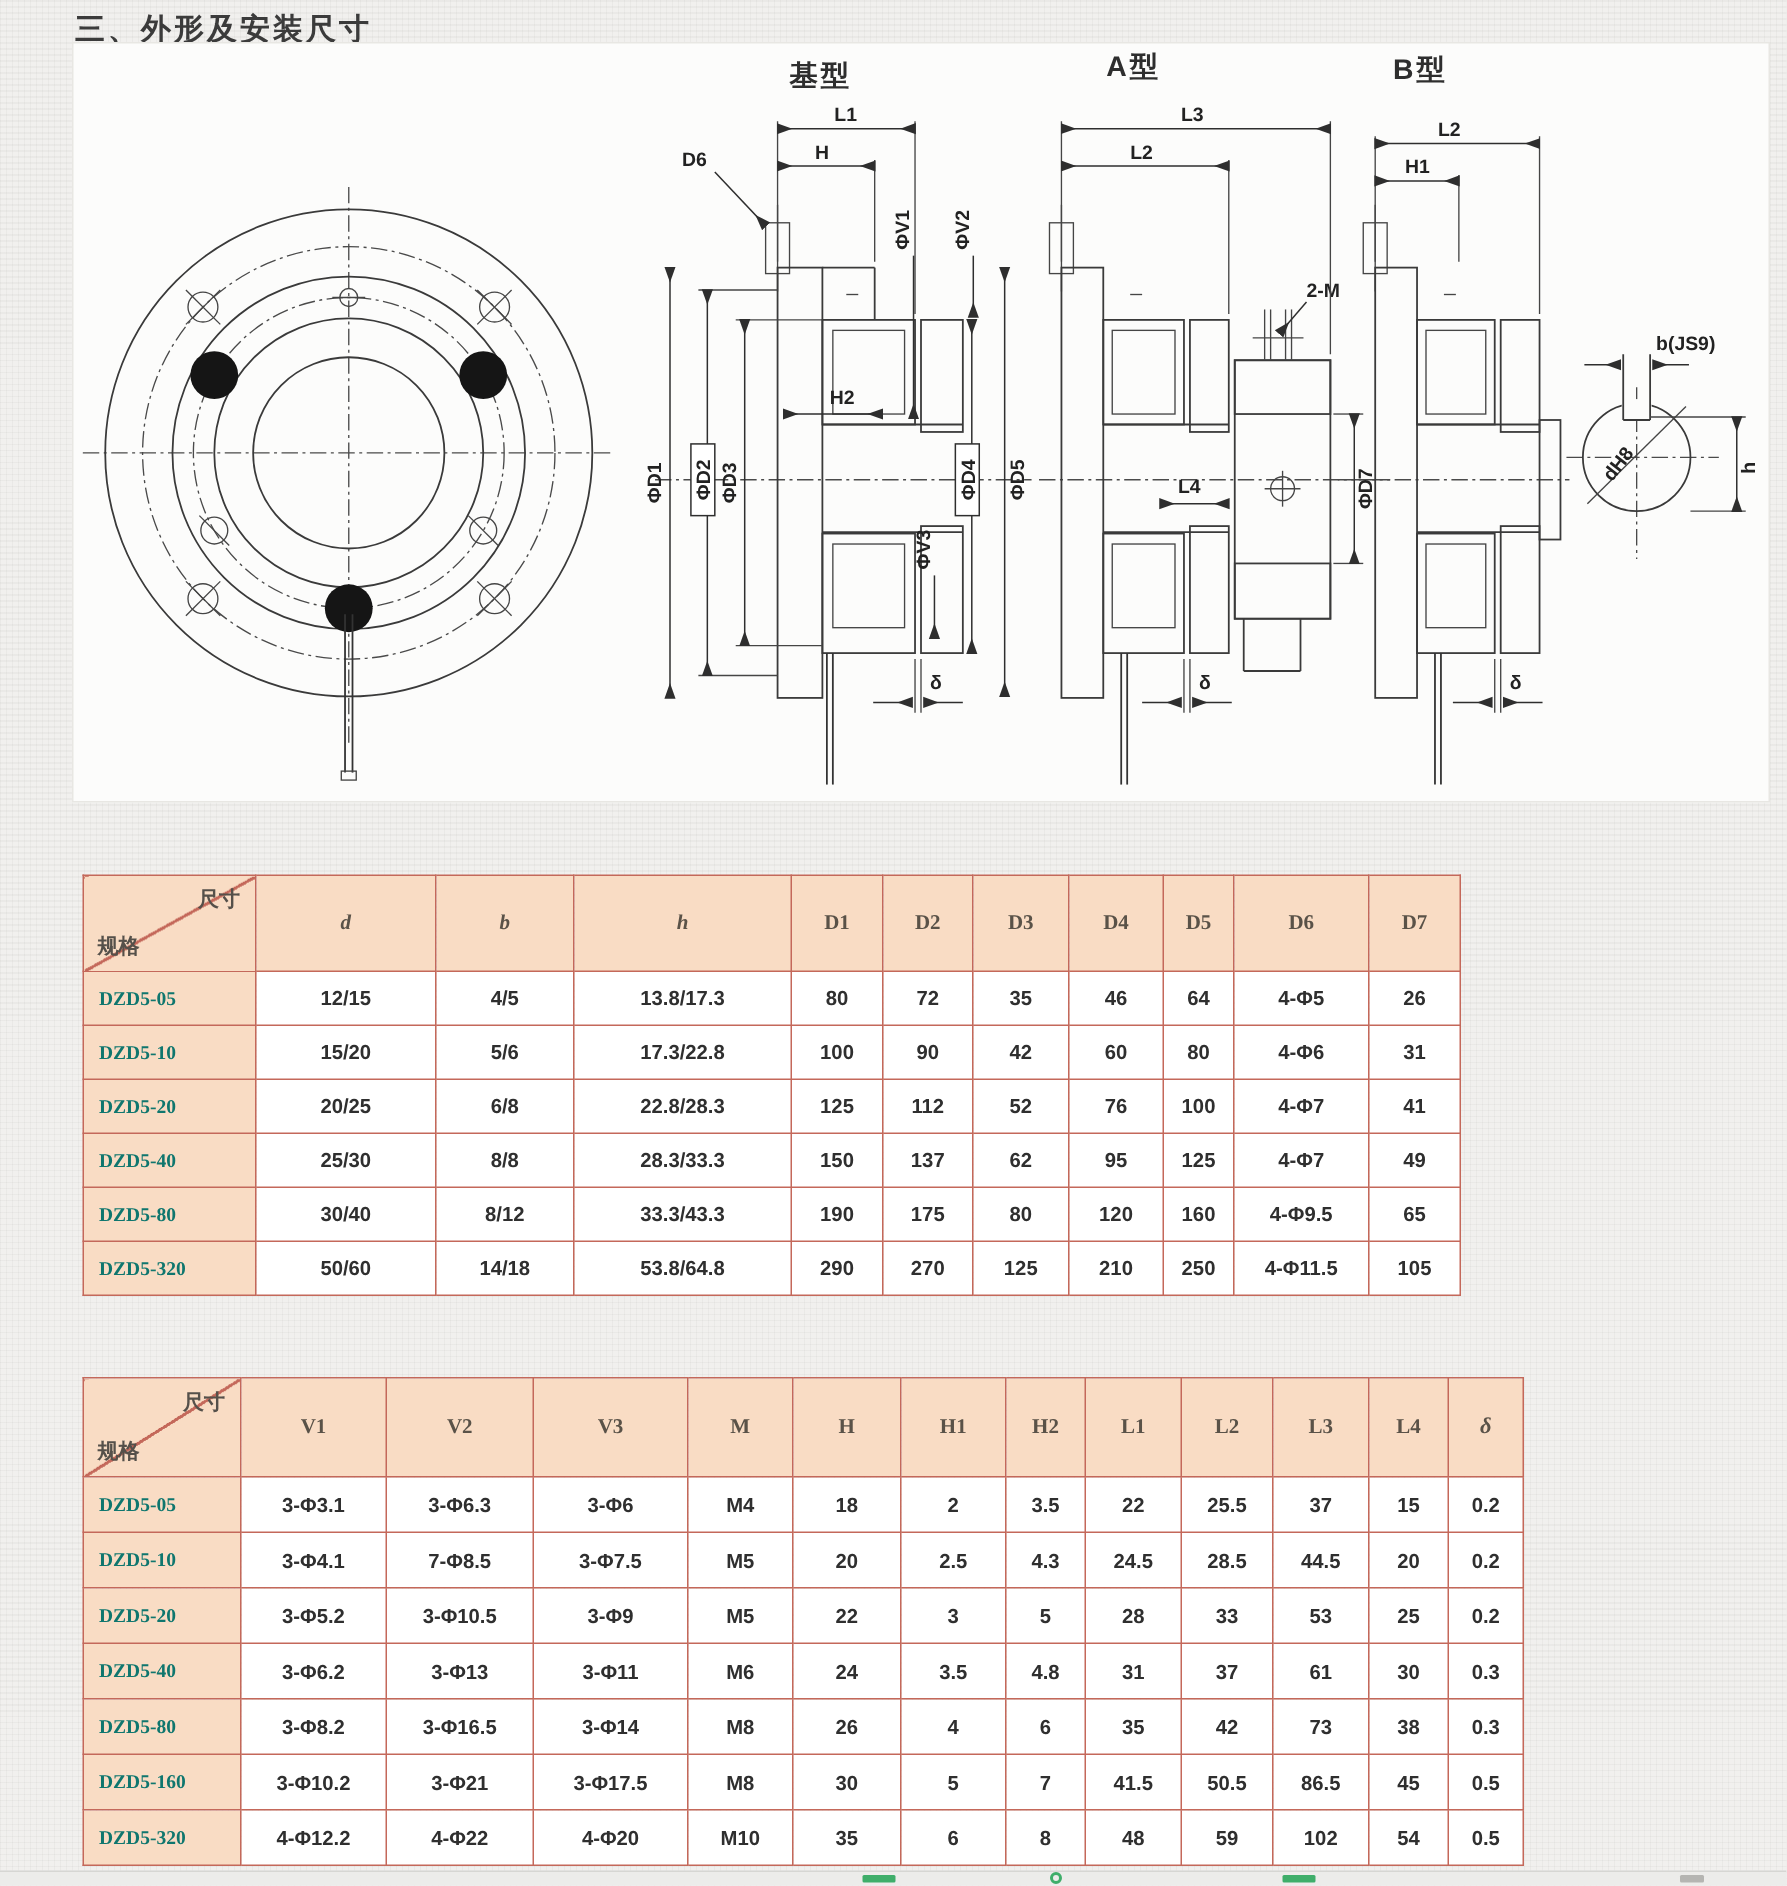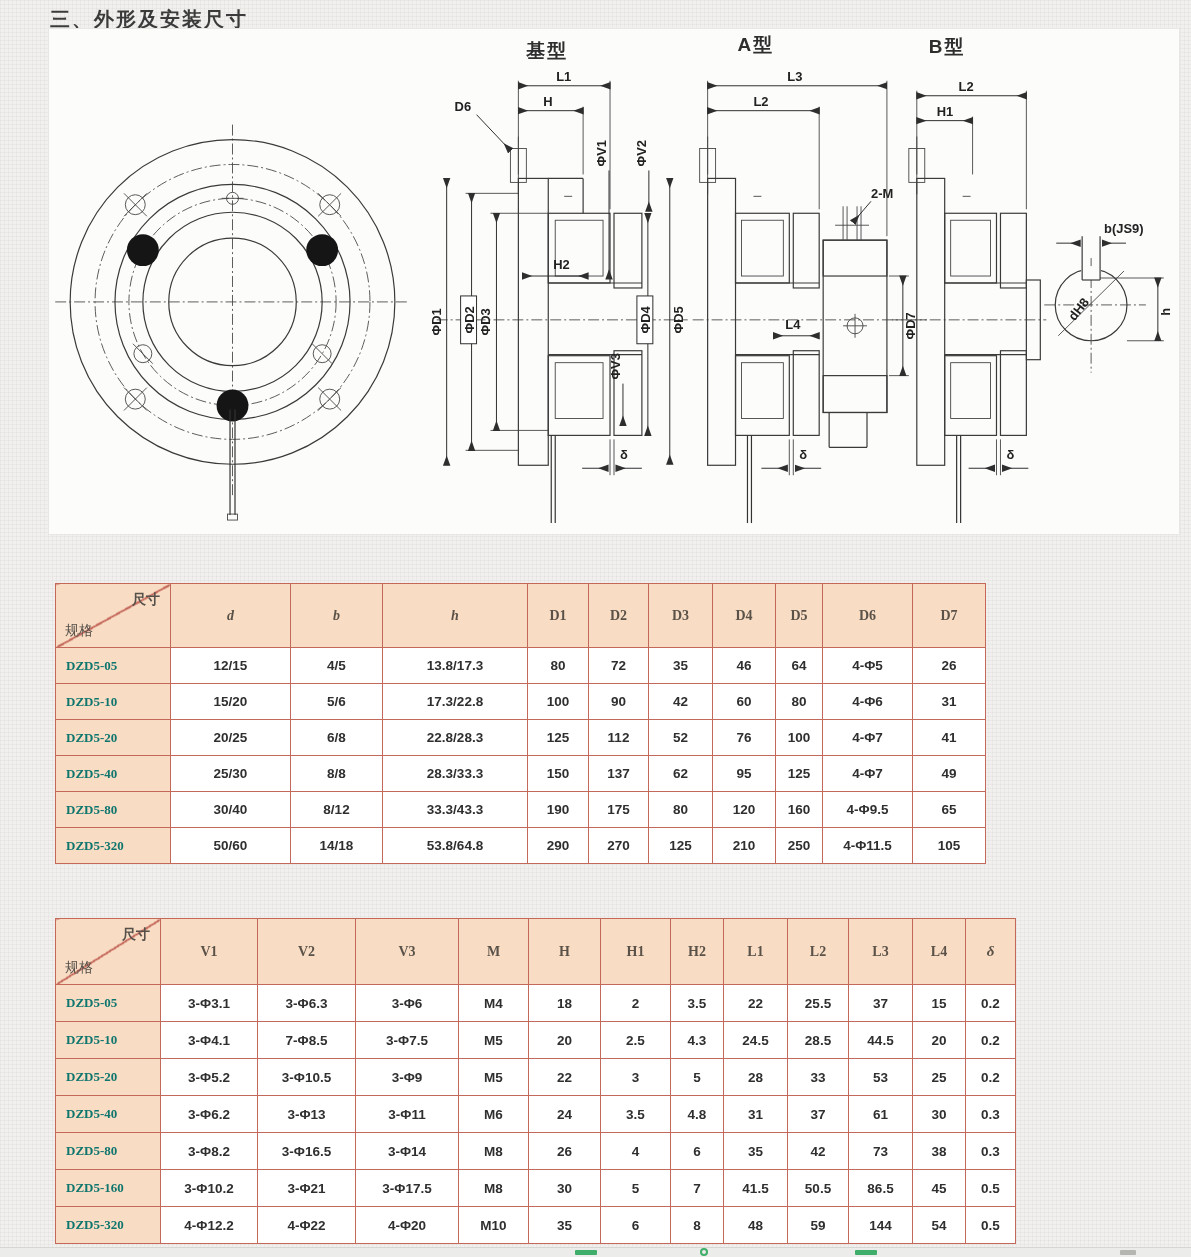--- a/index.html
+++ b/index.html
@@ -57,33 +57,33 @@
   }
   #t1 td,#t1 tbody th{height:36px;} #t2 td,#t2 tbody th{height:37px;}
   th.corner{position:relative; padding:0;
     background:
       linear-gradient(to bottom right,
         transparent calc(50% - 1px), var(--table-border) calc(50% - 1px),
         var(--table-border) calc(50% + 1px), transparent calc(50% + 1px)),
       var(--header-bg);
   }
   th.corner .c-top{position:absolute; top:7px; right:10px; font-family:"Liberation Sans",sans-serif; font-size:14px; font-weight:600; color:#55504a;}
-  th.corner .c-bot{position:absolute; bottom:7px; left:9px; font-family:"Liberation Sans",sans-serif; font-size:14px; font-weight:400; color:#55504a;}
+  th.corner .c-bot{position:absolute; bottom:7px; left:9px; font-family:"Liberation Sans",sans-serif; font-size:14px; font-weight:700; color:#55504a;}
 
   #t1 thead th:nth-child(1){width:115px}
   #t1 thead th:nth-child(2){width:120px}
   #t1 thead th:nth-child(3){width:92px}
   #t1 thead th:nth-child(4){width:145px}
   #t1 thead th:nth-child(5){width:61px}
   #t1 thead th:nth-child(6){width:60px}
   #t1 thead th:nth-child(7){width:64px}
   #t1 thead th:nth-child(8){width:63px}
   #t1 thead th:nth-child(9){width:47px}
   #t1 thead th:nth-child(10){width:90px}
-  #t1 thead th:nth-child(11){width:73px}
+  #t1 thead th:nth-child(11){width:61px}
 
   #t2 thead th:nth-child(1){width:105px}
   #t2 thead th:nth-child(2){width:97px}
   #t2 thead th:nth-child(3){width:98px}
   #t2 thead th:nth-child(4){width:103px}
   #t2 thead th:nth-child(5){width:70px}
   #t2 thead th:nth-child(6){width:72px}
   #t2 thead th:nth-child(7){width:70px}
   #t2 thead th:nth-child(8){width:53px}
   #t2 thead th:nth-child(9){width:64px}
@@ -618,21 +618,21 @@
           <th class="model">DZD5-320</th>
           <td>4-Φ12.2</td>
           <td>4-Φ22</td>
           <td>4-Φ20</td>
           <td>M10</td>
           <td>35</td>
           <td>6</td>
           <td>8</td>
           <td>48</td>
           <td>59</td>
-          <td>144</td>
+          <td>102</td>
           <td>54</td>
           <td>0.5</td>
         </tr>
       </tbody>
     </table>
 
   <div class="bottom-bar">
     <span class="frag g1"></span>
     <span class="frag ring"></span>
     <span class="frag g2"></span>

